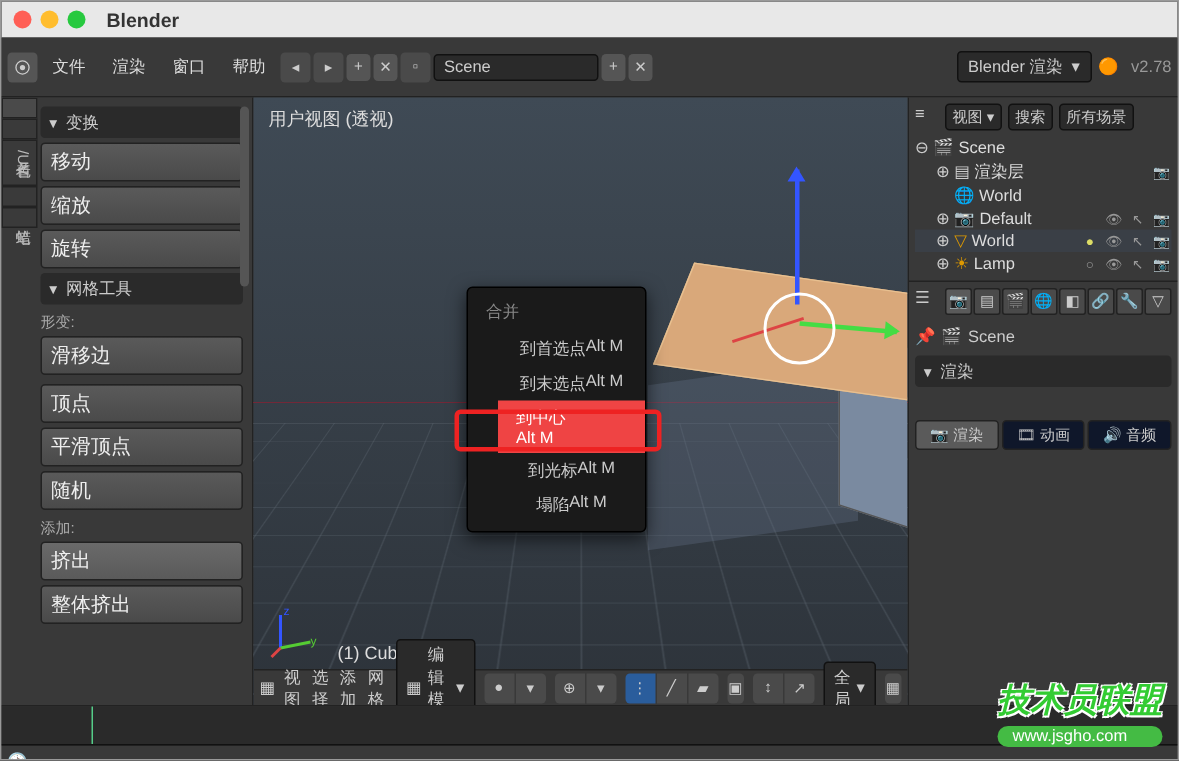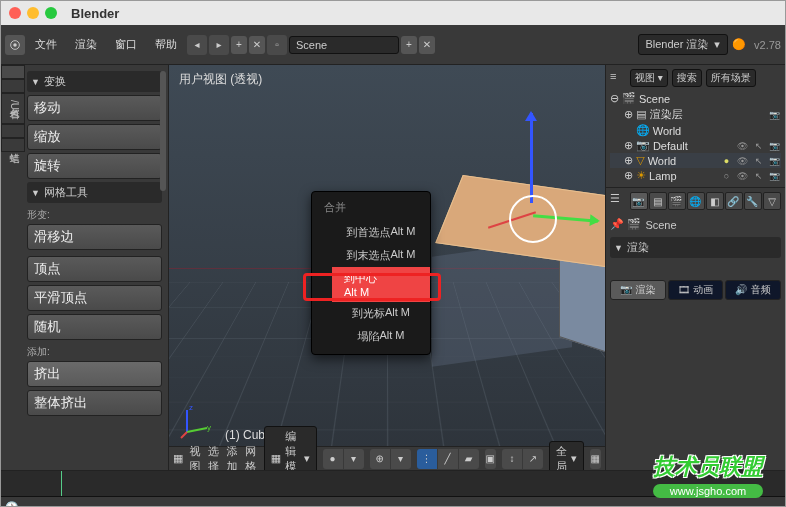--- a/index.html
+++ b/index.html
@@ -91,21 +91,21 @@
 .cube-right { position: absolute; left: 390px; top: 165px; width: 80px; height: 120px; background: #7a8aa0; border: 1px solid #555; transform: skew(0deg,18deg); }
 .cube-front { position: absolute; left: 263px; top: 182px; width: 140px; height: 110px; background: #6a7890; transform: skew(0deg,-8deg); opacity: 0.3; }
 
 .manip-circle { position: absolute; left: 340px; top: 130px; width: 48px; height: 48px; border: 2px solid #fff; border-radius: 50%; }
 .arrow-z { position: absolute; left: 361px; top: 48px; width: 3px; height: 90px; background: #35f; }
 .arrow-z::before { content:''; position: absolute; top: -8px; left: -5px; border: 6px solid transparent; border-bottom: 10px solid #35f; }
 .arrow-x { position: absolute; left: 364px; top: 152px; width: 65px; height: 3px; background: #4d4; transform: rotate(5deg); }
 .arrow-x::after { content:''; position: absolute; right: -8px; top: -5px; border: 6px solid transparent; border-left: 10px solid #4d4; }
 .arrow-y { position: absolute; left: 318px; top: 154px; width: 50px; height: 2px; background: #d44; transform: rotate(162deg); }
 
-.watermark { position: absolute; right: 22px; bottom: 8px; z-index: 200; text-align: center; }
+.watermark { position: absolute; right: 10px; bottom: 8px; z-index: 200; }
 .wm-cn { font-size: 22px; font-weight: bold; color: #3c3; text-shadow: 1px 1px 0 #fff, -1px -1px 0 #fff, 1px -1px 0 #fff, -1px 1px 0 #fff; font-style: italic; }
 .wm-url { background: #4b4; color: #fff; border-radius: 10px; padding: 1px 10px; font-size: 11px; margin-top: 2px; }
 
 svg.tiny { width: 14px; height: 14px; }
 </style>
 </head>
 <body>
 
 <div class="titlebar">
   <div class="win-btn win-close"></div>

